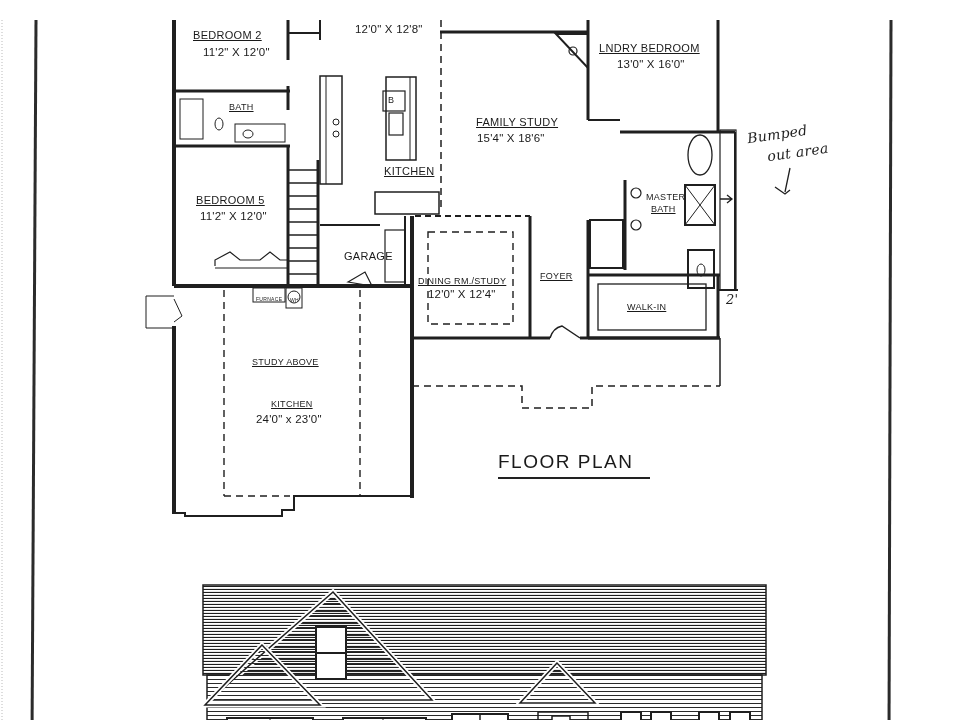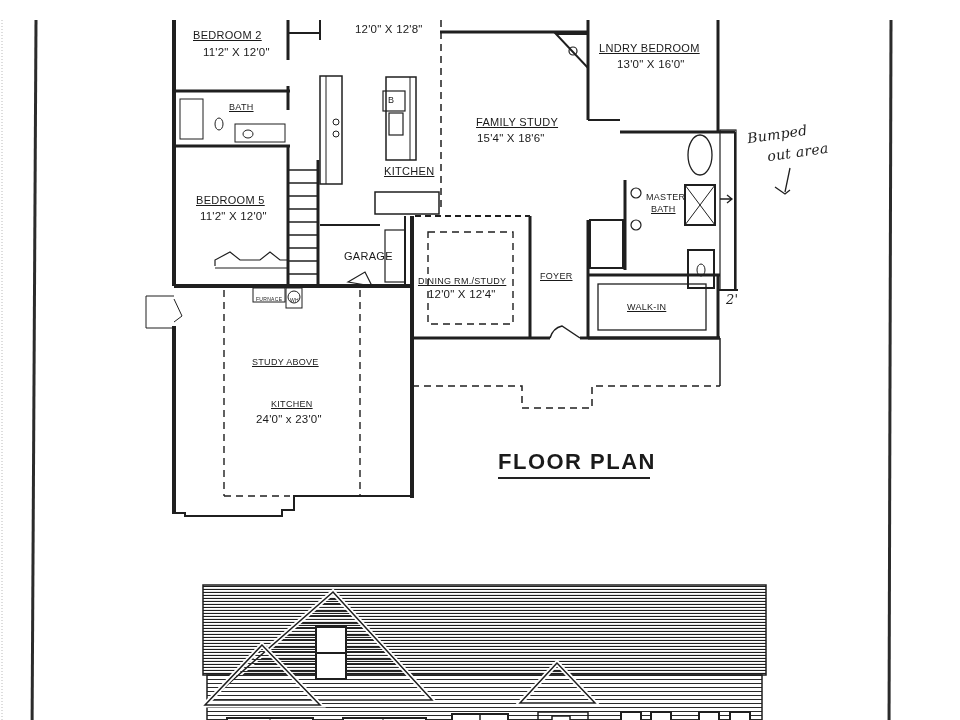--- a/index.html
+++ b/index.html
@@ -4,21 +4,21 @@
 <style>
   html, body { margin: 0; padding: 0; background: #ffffff; }
   body { width: 960px; height: 720px; overflow: hidden; position: relative; font-family: "Liberation Sans", sans-serif; color: #1a1a1a; }
   #sheet { position: absolute; left: 0; top: 4px; width: 960px; height: 572px; margin-top: 16px; }
   .lbl { position: absolute; font-family: "Liberation Sans", sans-serif; font-size: 11px; line-height: 12px; white-space: nowrap; letter-spacing: 0.3px; color: #1a1a1a; }
   .u { text-decoration: underline; text-underline-offset: 1px; }
   .dim { font-size: 11.5px; letter-spacing: 0.2px; }
   .small { font-size: 9px; }
   .tiny { font-size: 5px; }
   .hand { font-family: "DejaVu Serif", serif; font-style: italic; font-size: 14px; color: #222; }
-  .title { font-size: 22px; letter-spacing: 1.5px; font-weight: bold; }
+  .title { font-size: 19px; letter-spacing: 1.5px; }
   .title-bar { position: absolute; left: 498px; top: 457px; width: 152px; height: 2px; background: #222; }
 </style>
 </head>
 <body>
 
 <div id="sheet">
 <svg width="960" height="720" viewBox="0 0 960 720" xmlns="http://www.w3.org/2000/svg">
   <defs>
     <pattern id="siding" width="6" height="4" patternUnits="userSpaceOnUse">
       <line x1="0" y1="3.5" x2="6" y2="3.5" stroke="#2a2a2a" stroke-width="1"></line>

